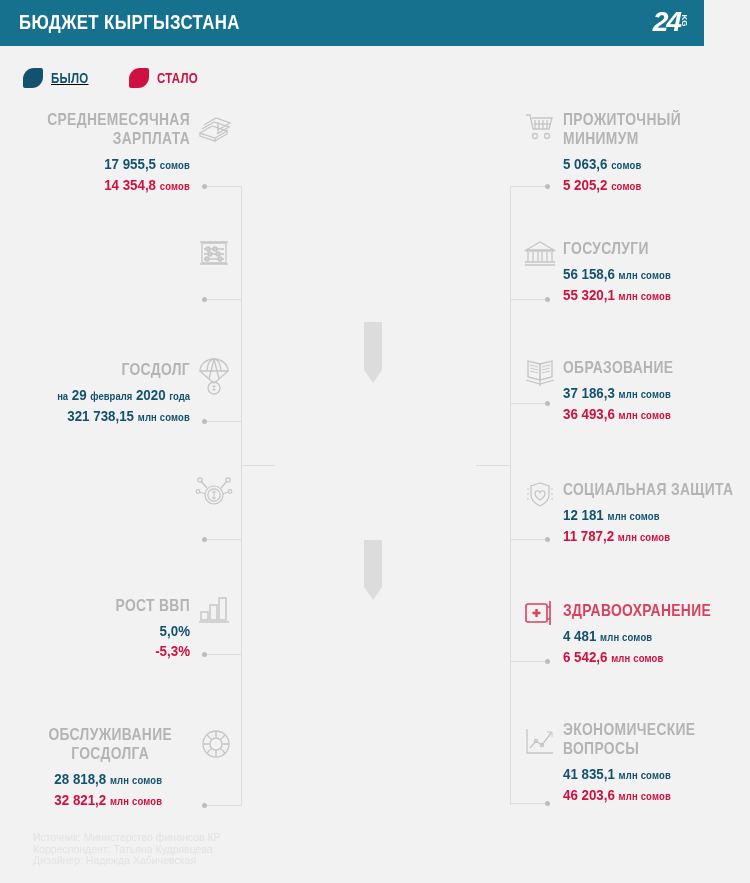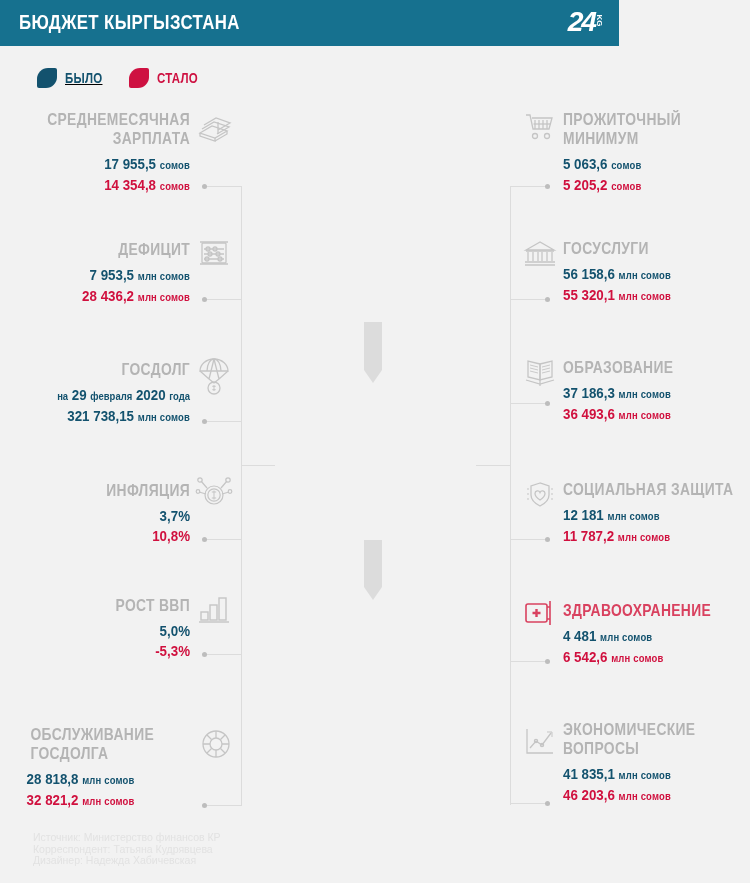--- a/index.html
+++ b/index.html
@@ -7,21 +7,21 @@
     width:750px;height:883px;
     background:#f2f2f2;
     font-family:"Liberation Sans", sans-serif;
     overflow:hidden;
     position:relative;
   }
   .stage{position:absolute;left:0;top:0;width:750px;height:883px;}
 
   
   .header{
-    position:absolute;left:0;top:0;width:619px;height:46px;
+    position:absolute;left:0;top:0;width:704px;height:46px;
     background:#16718f;
   }
   .header-title{
     position:absolute;left:19px;top:10px;
     font-size:21px;font-weight:bold;color:#ffffff;
     letter-spacing:.5px;
     transform:scaleX(.80);transform-origin:left center;
     white-space:nowrap;
   }
   .logo{
@@ -157,21 +157,21 @@
 
   <div class="header">
     <div class="header-title">БЮДЖЕТ КЫРГЫЗСТАНА</div>
     <div class="logo">
       <div class="logo-num">24</div>
       <div class="logo-kg">KG</div>
     </div>
   </div>
 
   <div class="legend">
-    <div class="legend-item" style="left:18px;text-decoration:underline;">
+    <div class="legend-item" style="left:4px;text-decoration:underline;">
       <div class="leaf blue"></div>
       <div class="legend-label blue">БЫЛО</div>
     </div>
     <div class="legend-item" style="left:110px;">
       <div class="leaf red"></div>
       <div class="legend-label red">СТАЛО</div>
     </div>
   </div>
 
   <div class="spine" style="left:241px;top:186px;height:619px;"></div>
@@ -236,31 +236,20 @@
         <path d="M4 21 L16 14 L31 19 L19 26 Z"></path>
         <path d="M4 21 L4 24 L19 29 L19 26"></path>
         <path d="M31 19 L31 22 L19 29"></path>
         <path d="M6 17 L18 10 L33 15 L21 22"></path>
         <path d="M8 13 L20 6 L34 11 L22 18"></path>
         <path d="M22 10 L22 22"></path>
       </g>
     </svg>
   </div>
 
-  <div style="position:absolute;left:0;top:240px;width:190px;text-align:right;">
-    <div class="cat-title" style="transform-origin:right center;">ДЕФИЦИТ</div>
-    <div class="val blue" style="transform-origin:right center;margin-top:6px;">
-      <span>7 953,5</span>
-      <span class="unit">млн сомов</span>
-    </div>
-    <div class="val red" style="transform-origin:right center;">
-      <span>28 436,2</span>
-      <span class="unit">млн сомов</span>
-    </div>
-  </div>
   <div class="icon" style="left:198px;top:239px;">
     <svg width="32" height="30" viewBox="0 0 32 30">
       <g fill="none" stroke="#c5c5c5" stroke-width="1.3">
         <rect x="4" y="4" width="24" height="20" rx="1"></rect>
         <path d="M2 3 h28 M2 25 h28"></path>
         <path d="M6 10 h20 M6 15 h20 M6 20 h20"></path>
         <circle cx="10" cy="10" r="2"></circle>
           <circle cx="17" cy="10" r="2"></circle>
         <circle cx="12" cy="15" r="2"></circle>
           <circle cx="20" cy="15" r="2"></circle>
@@ -290,29 +279,20 @@
         <path d="M2 14 a14 12 0 0 1 28 0 Z"></path>
         <path d="M2 14 L11 22 M30 14 L21 22 M16 2 L11 22 M16 2 L21 22"></path>
         <path d="M9 14 a7 12 0 0 1 14 0"></path>
         <path d="M11 22 L16 26 L21 22"></path>
         <circle cx="16" cy="31" r="6"></circle>
         <path d="M16 28 v6 M14.3 29.3 h3.4 M14.3 32.7 h3.4" stroke-width="1"></path>
       </g>
     </svg>
   </div>
 
-  <div style="position:absolute;left:0;top:481px;width:190px;text-align:right;">
-    <div class="cat-title" style="transform-origin:right center;">ИНФЛЯЦИЯ</div>
-    <div class="val blue" style="transform-origin:right center;margin-top:6px;">
-      <span>3,7%</span>
-    </div>
-    <div class="val red" style="transform-origin:right center;">
-      <span>10,8%</span>
-    </div>
-  </div>
   <div class="icon" style="left:196px;top:474px;">
     <svg width="36" height="34" viewBox="0 0 36 34">
       <g fill="none" stroke="#c5c5c5" stroke-width="1.2">
         <circle cx="18" cy="21" r="9"></circle>
         <circle cx="18" cy="21" r="6.2"></circle>
         <path d="M18 16.5 v9 M15.8 18 h4.4 M15.8 24 h4.4" stroke-width="1"></path>
         <path d="M11 14 L5 7 M25 14 L31 7"></path>
         <circle cx="4" cy="6" r="2.2"></circle>
           <circle cx="32" cy="6" r="2.2"></circle>
         <path d="M10 20 L3 18 M26 20 L33 18"></path>
@@ -335,21 +315,21 @@
     <svg width="32" height="28" viewBox="0 0 32 28">
       <g fill="none" stroke="#c5c5c5" stroke-width="1.4">
         <rect x="3" y="16" width="7" height="8"></rect>
         <rect x="12" y="9" width="7" height="15"></rect>
         <rect x="21" y="2" width="7" height="22"></rect>
         <path d="M1 26 h30"></path>
       </g>
     </svg>
   </div>
 
-  <div style="position:absolute;left:0;top:725px;width:190px;text-align:left;">
+  <div style="position:absolute;left:0;top:725px;width:190px;text-align:center;">
     <div class="cat-title" style="transform-origin:right center;">ОБСЛУЖИВАНИЕ</div>
     <div class="cat-title" style="transform-origin:right center;">ГОСДОЛГА</div>
     <div class="val blue" style="transform-origin:right center;margin-top:6px;">
       <span>28 818,8</span>
       <span class="unit">млн сомов</span>
     </div>
     <div class="val red" style="transform-origin:right center;">
       <span>32 821,2</span>
       <span class="unit">млн сомов</span>
     </div>

